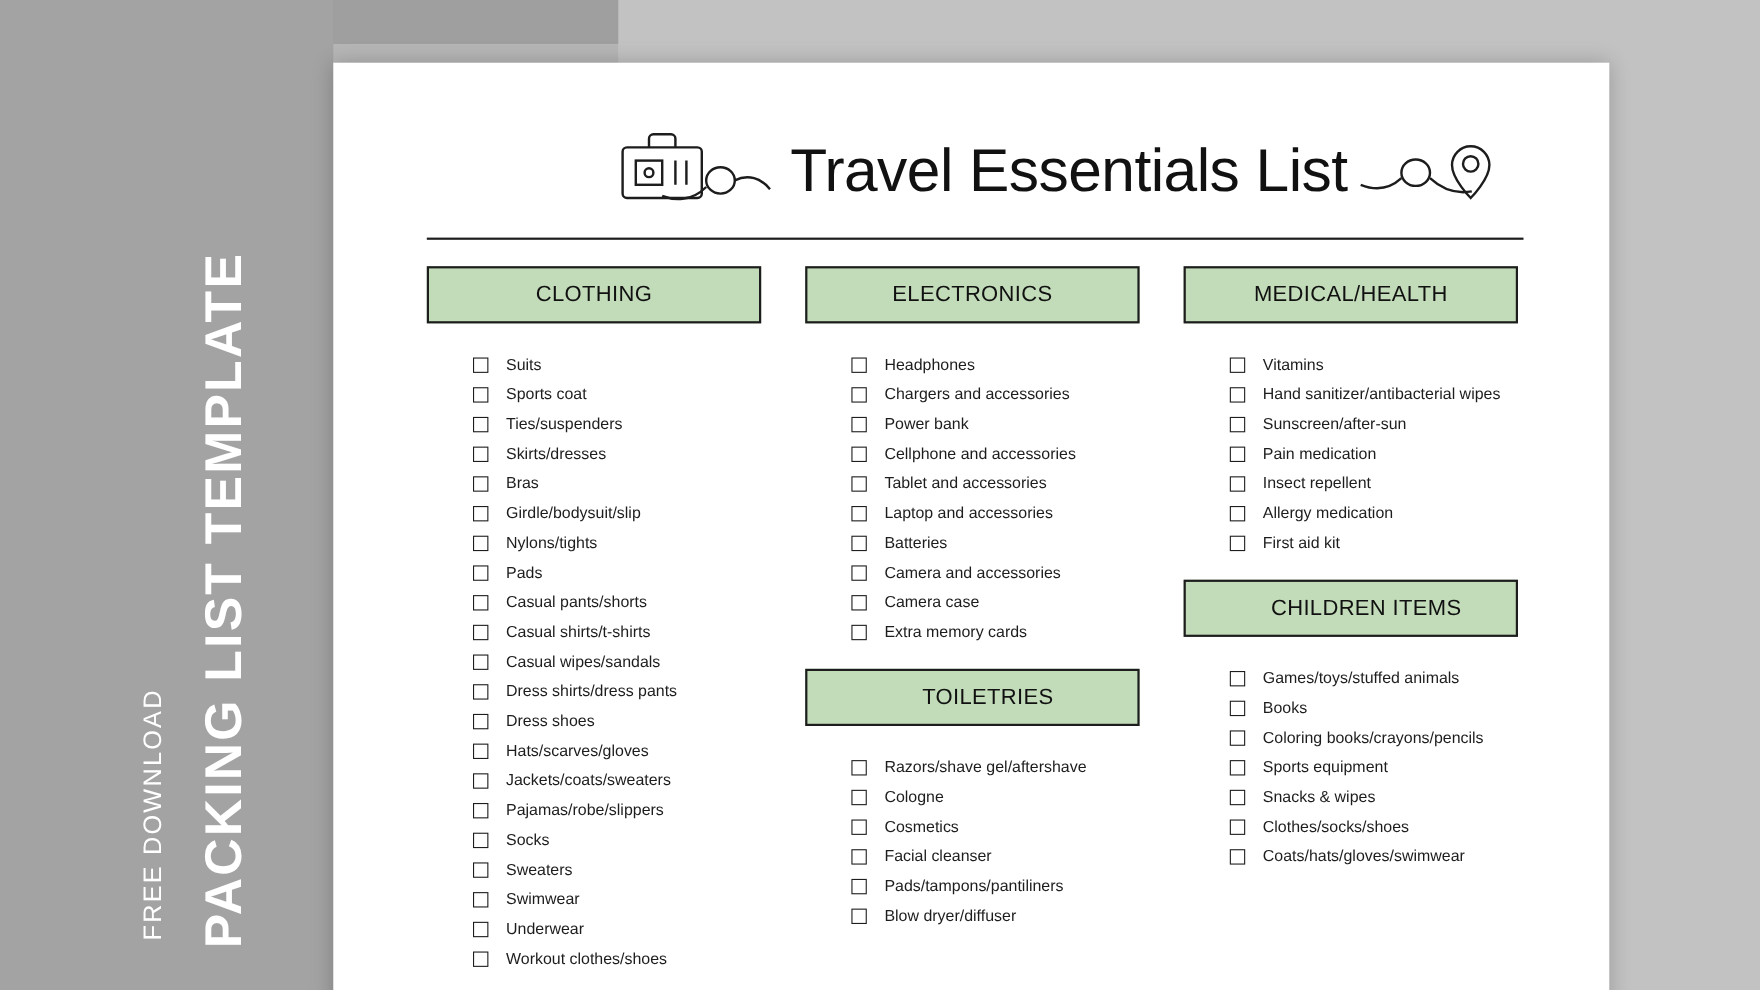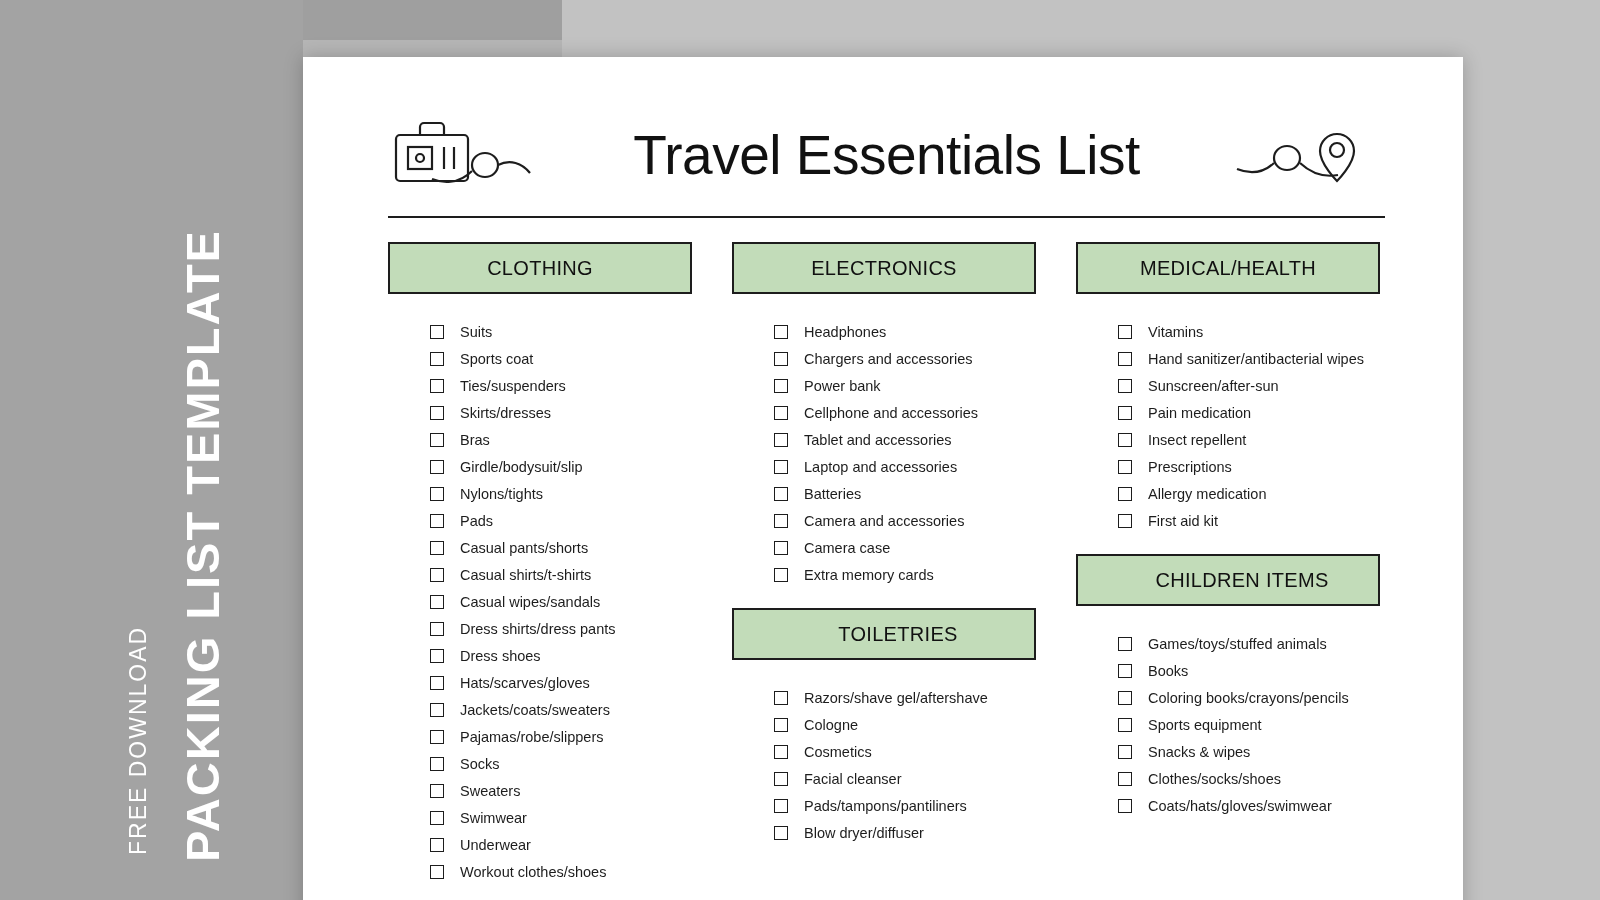--- a/index.html
+++ b/index.html
@@ -79,21 +79,22 @@
     height: 900px;
     background: #ffffff;
     box-shadow: 0 0 18px rgba(0,0,0,0.22);
     padding: 40px 78px 0 85px;
   }
 
   
   .header {
     display: flex;
     align-items: center;
-    justify-content: space-between;
+    justify-content: flex-end;
+    gap: 10px;
     height: 115px;
     position: relative;
   }
   .title {
     font-size: 55px;
     font-weight: normal;
     letter-spacing: -0.5px;
     color: #111;
     white-space: nowrap;
   }
@@ -382,24 +383,20 @@
         <li>
             <span class="checkbox"></span>
             <span class="item-label">Pain medication</span>
           </li>
         <li>
             <span class="checkbox"></span>
             <span class="item-label">Insect repellent</span>
           </li>
         <li>
             <span class="checkbox"></span>
-            <span class="item-label">Prescriptions</span>
-          </li>
-        <li>
-            <span class="checkbox"></span>
             <span class="item-label">Allergy medication</span>
           </li>
         <li>
             <span class="checkbox"></span>
             <span class="item-label">First aid kit</span>
           </li>
       </ul>
 
       <div class="section-head block-gap">
         <span>CHILDREN ITEMS</span>

